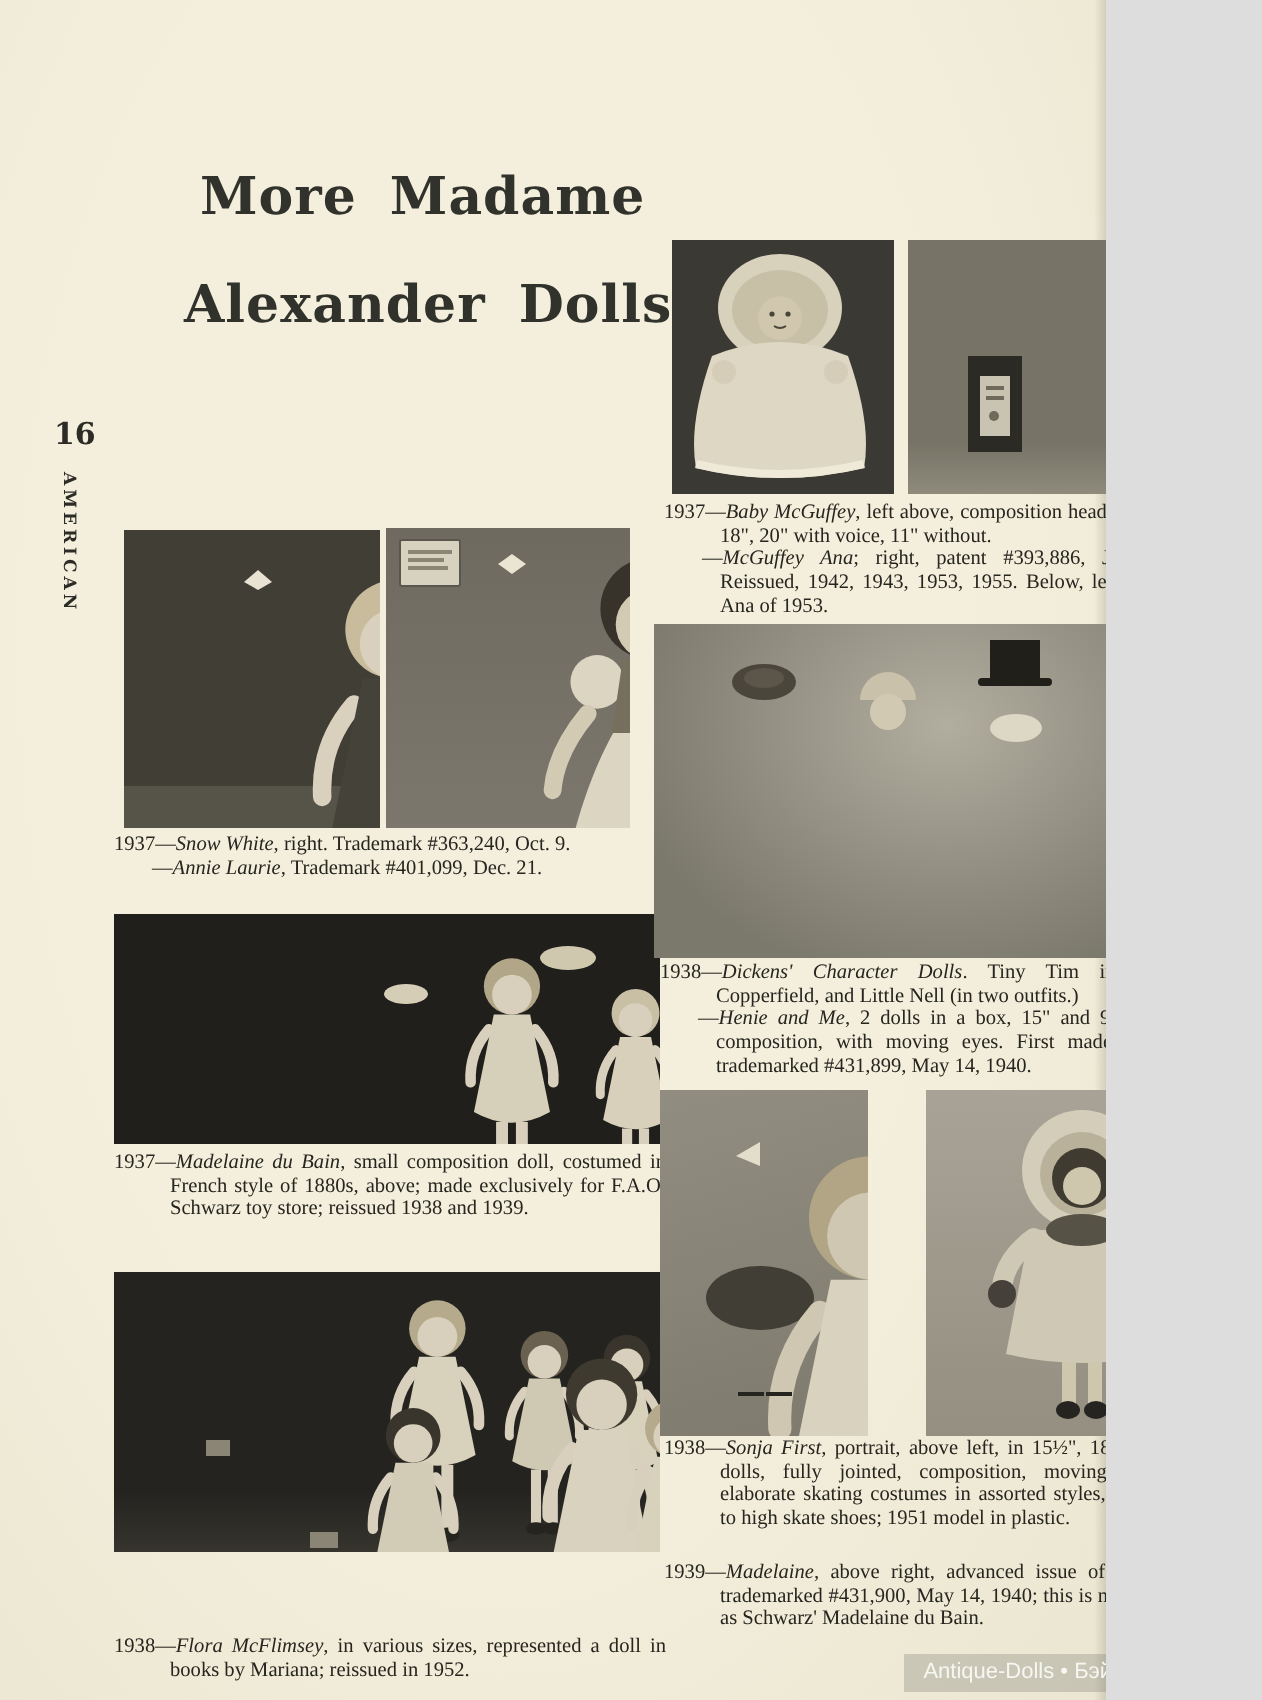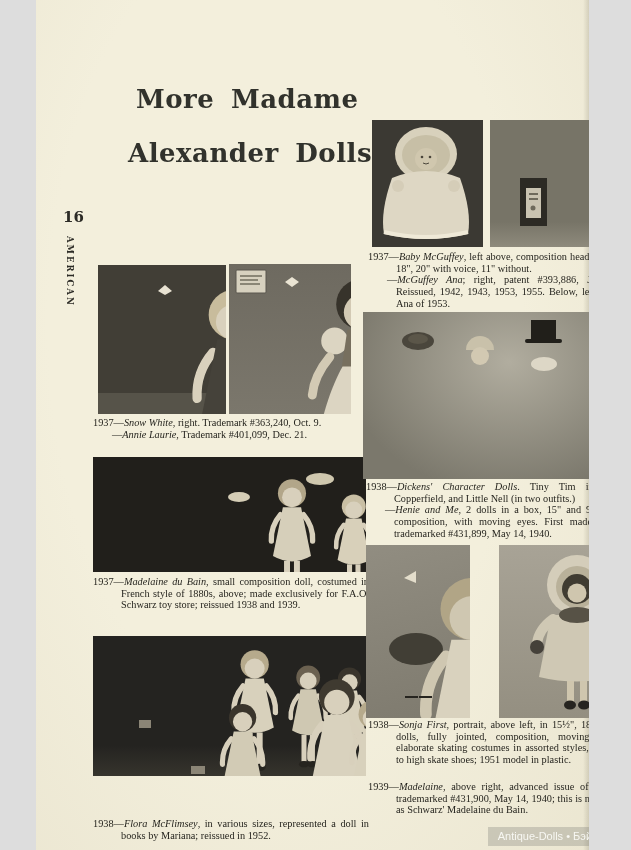--- a/index.html
+++ b/index.html
@@ -1,18 +1,18 @@
 <!DOCTYPE html>
 <html><head>
 <meta charset="utf-8">
 <style>
   html,body{margin:0;padding:0;background:#ddd;}
   .page{position:relative;width:553px;height:850px;overflow:hidden;
     background:radial-gradient(ellipse at 45% 38%, #f3efdc 55%, #ebe6d1 100%);
-    font-family:"Liberation Serif",serif;margin-left:36px;}
+    font-family:"Liberation Serif",serif;}
   .title-line{position:absolute;font-family:"DejaVu Serif",serif;font-weight:700;
     font-size:26px;color:#31322c;letter-spacing:.5px;word-spacing:7px;white-space:nowrap;}
   .page-num{position:absolute;left:27px;top:208px;font-family:"DejaVu Serif",serif;
     font-weight:700;font-size:15px;color:#2c2b26;}
   .margin-label{position:absolute;left:29px;top:236px;writing-mode:vertical-rl;
     text-orientation:sideways;font-family:"DejaVu Serif",serif;font-weight:700;
     font-size:8.5px;letter-spacing:2px;color:#2c2b26;}
   .photo{position:absolute;overflow:hidden;}
   .photo svg{display:block;}
   .caption{position:absolute;font-size:10.3px;line-height:11.7px;color:#26251f;

